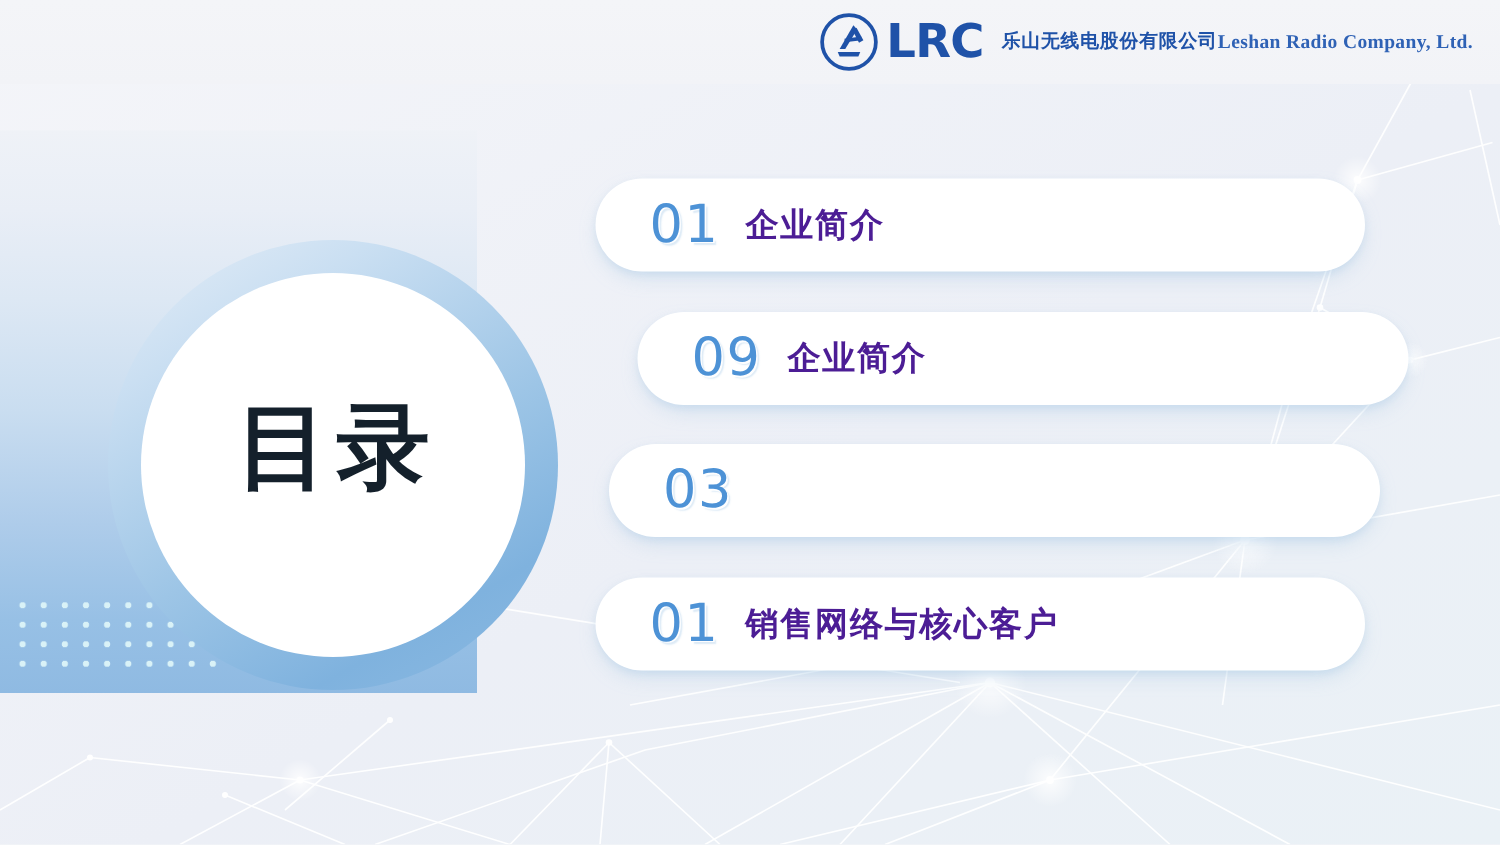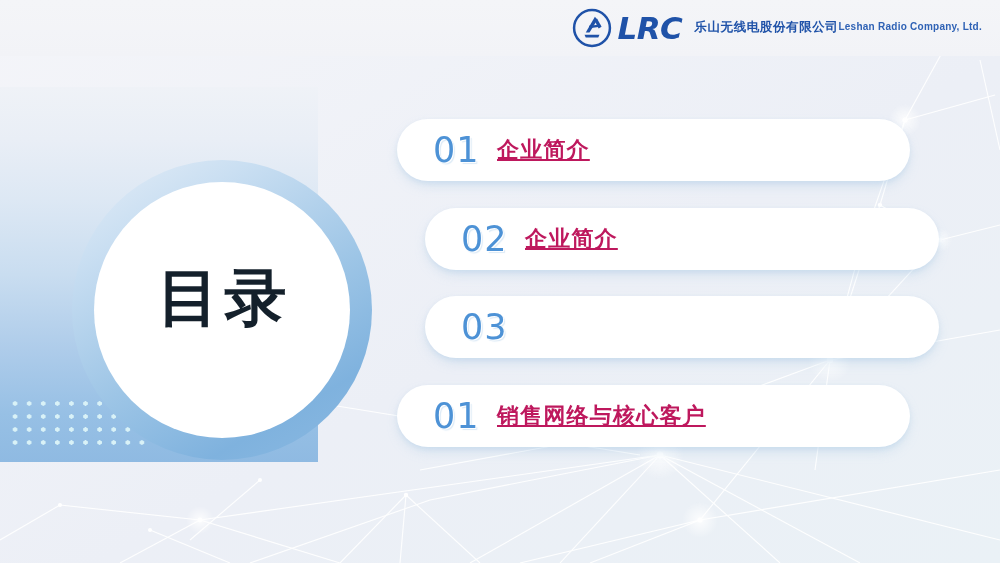--- a/index.html
+++ b/index.html
@@ -28,32 +28,32 @@
   }
 
   
   .logo-wrap {
     position:absolute; right:18px; top:8px;
     display:flex; align-items:center; gap:7px;
   }
   .logo-mark { width:40px; height:40px; flex:none; }
   .logo-lrc {
     font-family:"DejaVu Sans", sans-serif;
-    font-size:31px; font-weight:bold; font-style:italic;
+    font-size:31px; font-weight:bold; 
     color:#1f52a8; letter-spacing:-0.5px; line-height:1;
     margin-left:-2px;
   }
   .logo-txt { display:flex; justify-content:center; margin-left:5px; }
   .logo-cn {
     font-size:12.5px; font-weight:bold; color:#1f52a8;
     letter-spacing:0.6px; line-height:1.25; white-space:nowrap;
   }
   .logo-en {
-    font-size:10px; font-weight:bold; color:#2f62b5;
-    letter-spacing:0.25px; line-height:1.3; white-space:nowrap;
+    font-size:13px; font-weight:bold; color:#2f62b5;
+    letter-spacing:0.25px; line-height:1.3; white-space:nowrap;font-family:Liberation Serif, serif;
   }
 
   
   .left-panel {
     position:absolute; left:0; top:87px; width:318px; height:375px;
     background:linear-gradient(180deg,
       #eff2f7 0%, #e9eef6 14%, #dde8f4 30%,
       #c9ddf0 50%, #aeccea 70%, #97c0e5 87%, #8fbae2 100%);
     overflow:hidden;
   }
@@ -97,27 +97,27 @@
   .pill-num {
     font-family:"DejaVu Sans", sans-serif;
     font-size:35px; font-weight:normal; color:#4d92d6;
     letter-spacing:1px; width:100px; text-align:left; padding-left:36px;
     text-shadow:1px 1px 0 rgba(255,255,255,0.95),
                 2px 2px 1px rgba(140,185,225,0.30);
     flex:none;
   }
   .pill-label {
     font-family:"DejaVu Sans", sans-serif;
-    font-size:22px; font-weight:bold; color:#be185d;
-    letter-spacing:1.2px; white-space:nowrap;text-decoration:underline;
+    font-size:22px; font-weight:bold; color:#4c1d95;
+    letter-spacing:1.2px; white-space:nowrap;
   }
 
   .pill.p1 { left:397px; top:119px; width:513px; }
   .pill.p2 { left:425px; top:208px; width:514px; }
-  .pill.p3 { left:425px; top:296px; width:514px; }
+  .pill.p3 { left:406px; top:296px; width:514px; }
   .pill.p4 { left:397px; top:385px; width:513px; }
 </style>
 </head>
 <body>
 
 <div id="slide">
 
   <svg id="network" viewBox="0 0 1000 563" preserveAspectRatio="none">
     <defs>
       <radialGradient id="glow" cx="50%" cy="50%" r="50%">
@@ -210,21 +210,21 @@
   <div class="ring-label">目录</div>
 
   <div class="toc">
 
     <div class="pill p1">
       <span class="pill-num">01</span>
       <span class="pill-label">企业简介</span>
     </div>
 
     <div class="pill p2">
-      <span class="pill-num">02</span>
+      <span class="pill-num">09</span>
       <span class="pill-label">企业简介</span>
     </div>
 
     <div class="pill p3">
       <span class="pill-num">03</span>
     </div>
 
     <div class="pill p4">
       <span class="pill-num">01</span>
       <span class="pill-label">销售网络与核心客户</span>

